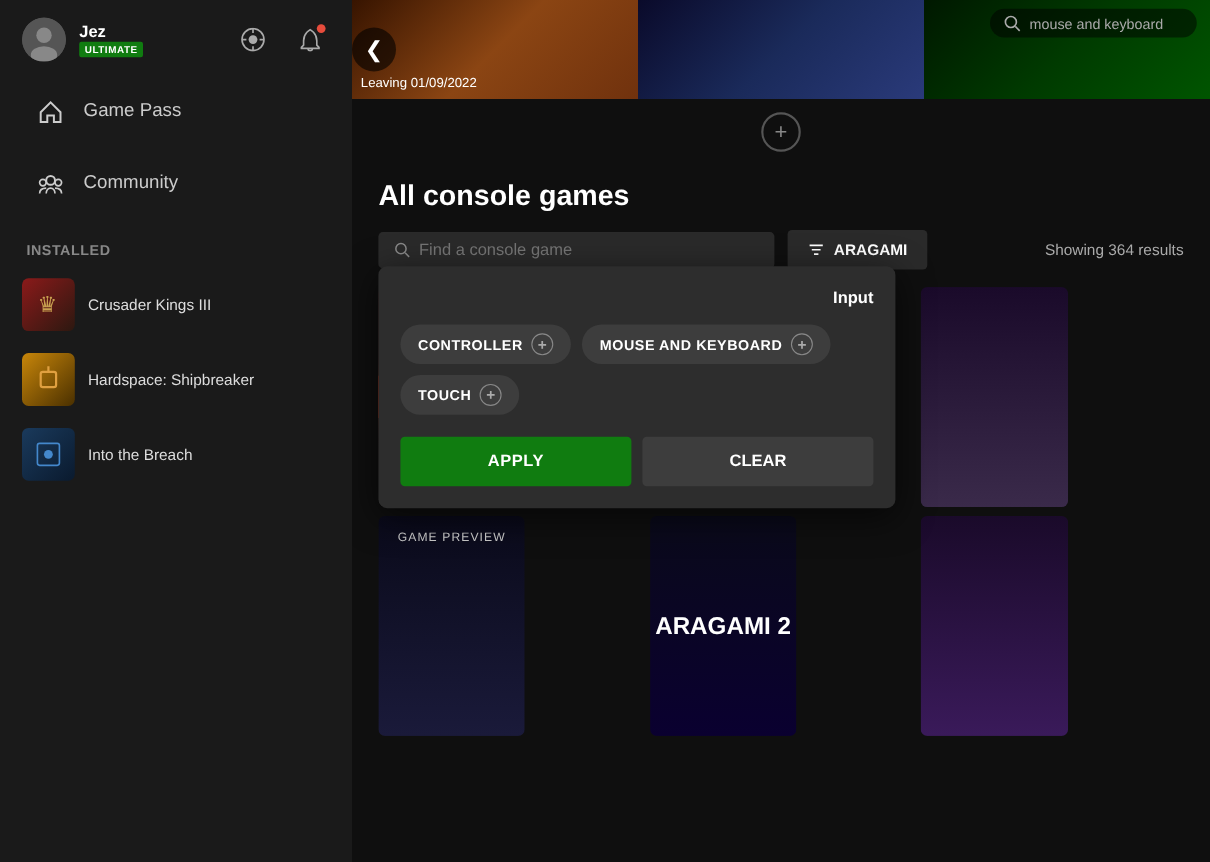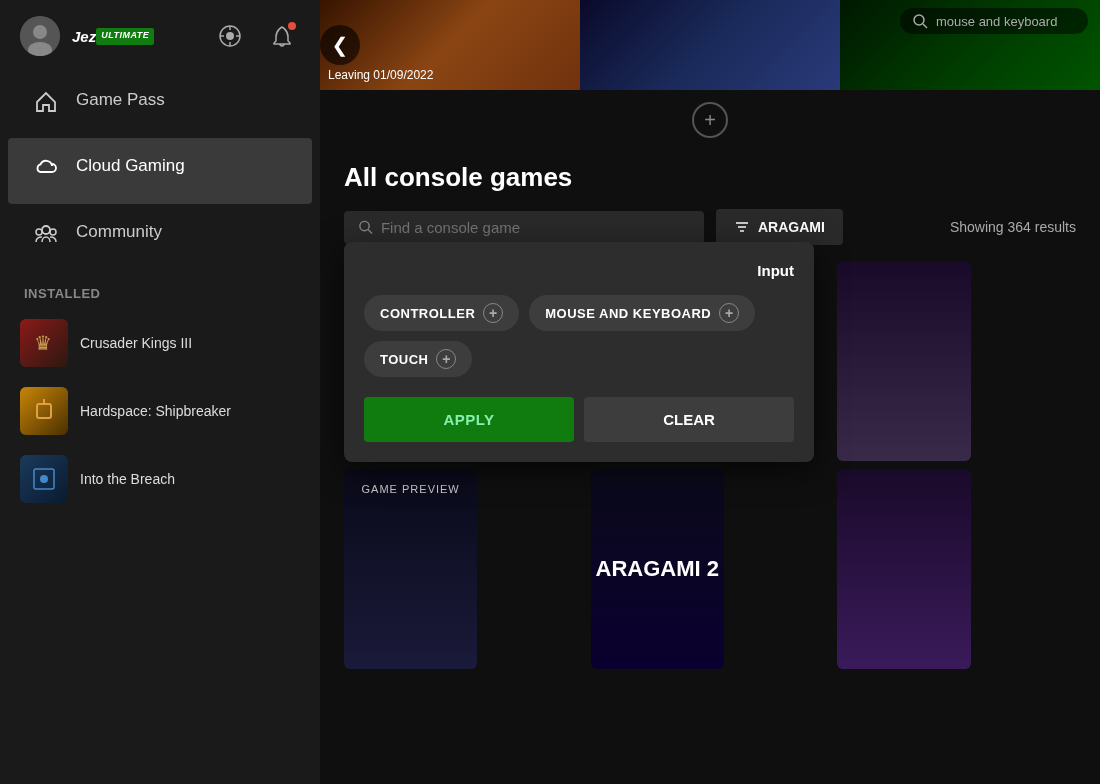--- a/index.html
+++ b/index.html
@@ -40,22 +40,21 @@
       display: flex;
       align-items: center;
       justify-content: center;
       font-size: 18px;
       overflow: hidden;
       flex-shrink: 0;
     }
 
     .user-info {
       display: flex;
-      flex-direction: row;
-      font-style: italic;
+      flex-direction: column;
     }
 
     .user-name {
       font-size: 15px;
       font-weight: 600;
     }
 
     .user-badge {
       background: #107c10;
       color: #fff;
@@ -354,21 +353,21 @@
     }
 
     .filter-actions {
       display: flex;
       gap: 10px;
     }
 
     .apply-btn {
       flex: 1;
       background: #107c10;
-      color: #86efac;
+      color: #ffffff;
       border: none;
       border-radius: 4px;
       padding: 14px;
       font-size: 15px;
       font-weight: 700;
       cursor: pointer;
       letter-spacing: 0.5px;
     }
 
     .clear-btn {
@@ -458,28 +457,20 @@
   <div class="nav-item">
     <span class="nav-icon">
       <svg width="24" height="24" viewBox="0 0 24 24" fill="none">
         <path d="M3 12L12 3l9 9v9H15v-6H9v6H3z" stroke="#ccc" stroke-width="1.8" fill="none"></path>
       </svg>
     </span>
     <span>Game Pass</span>
   </div>
 
 
-  <div class="nav-item active">
-    <span class="nav-icon">
-      <svg width="24" height="24" viewBox="0 0 24 24" fill="none">
-        <path d="M18 10a6 6 0 00-11.46-1.6A4 4 0 006 16h12a4 4 0 000-8z" stroke="#fff" stroke-width="1.8" fill="none"></path>
-      </svg>
-    </span>
-    <span>Cloud Gaming</span>
-  </div>
 
   <div class="nav-item">
     <span class="nav-icon">
       <svg width="24" height="24" viewBox="0 0 24 24" fill="none">
         <circle cx="12" cy="8" r="4" stroke="#ccc" stroke-width="1.8"></circle>
         <circle cx="5" cy="10" r="3" stroke="#ccc" stroke-width="1.5"></circle>
         <circle cx="19" cy="10" r="3" stroke="#ccc" stroke-width="1.5"></circle>
         <path d="M2 20c0-3 2-5 6-5M22 20c0-3-2-5-6-5M8 20c0-3 1.8-5 4-5s4 2 4 5" stroke="#ccc" stroke-width="1.5" fill="none"></path>
       </svg>
     </span>

